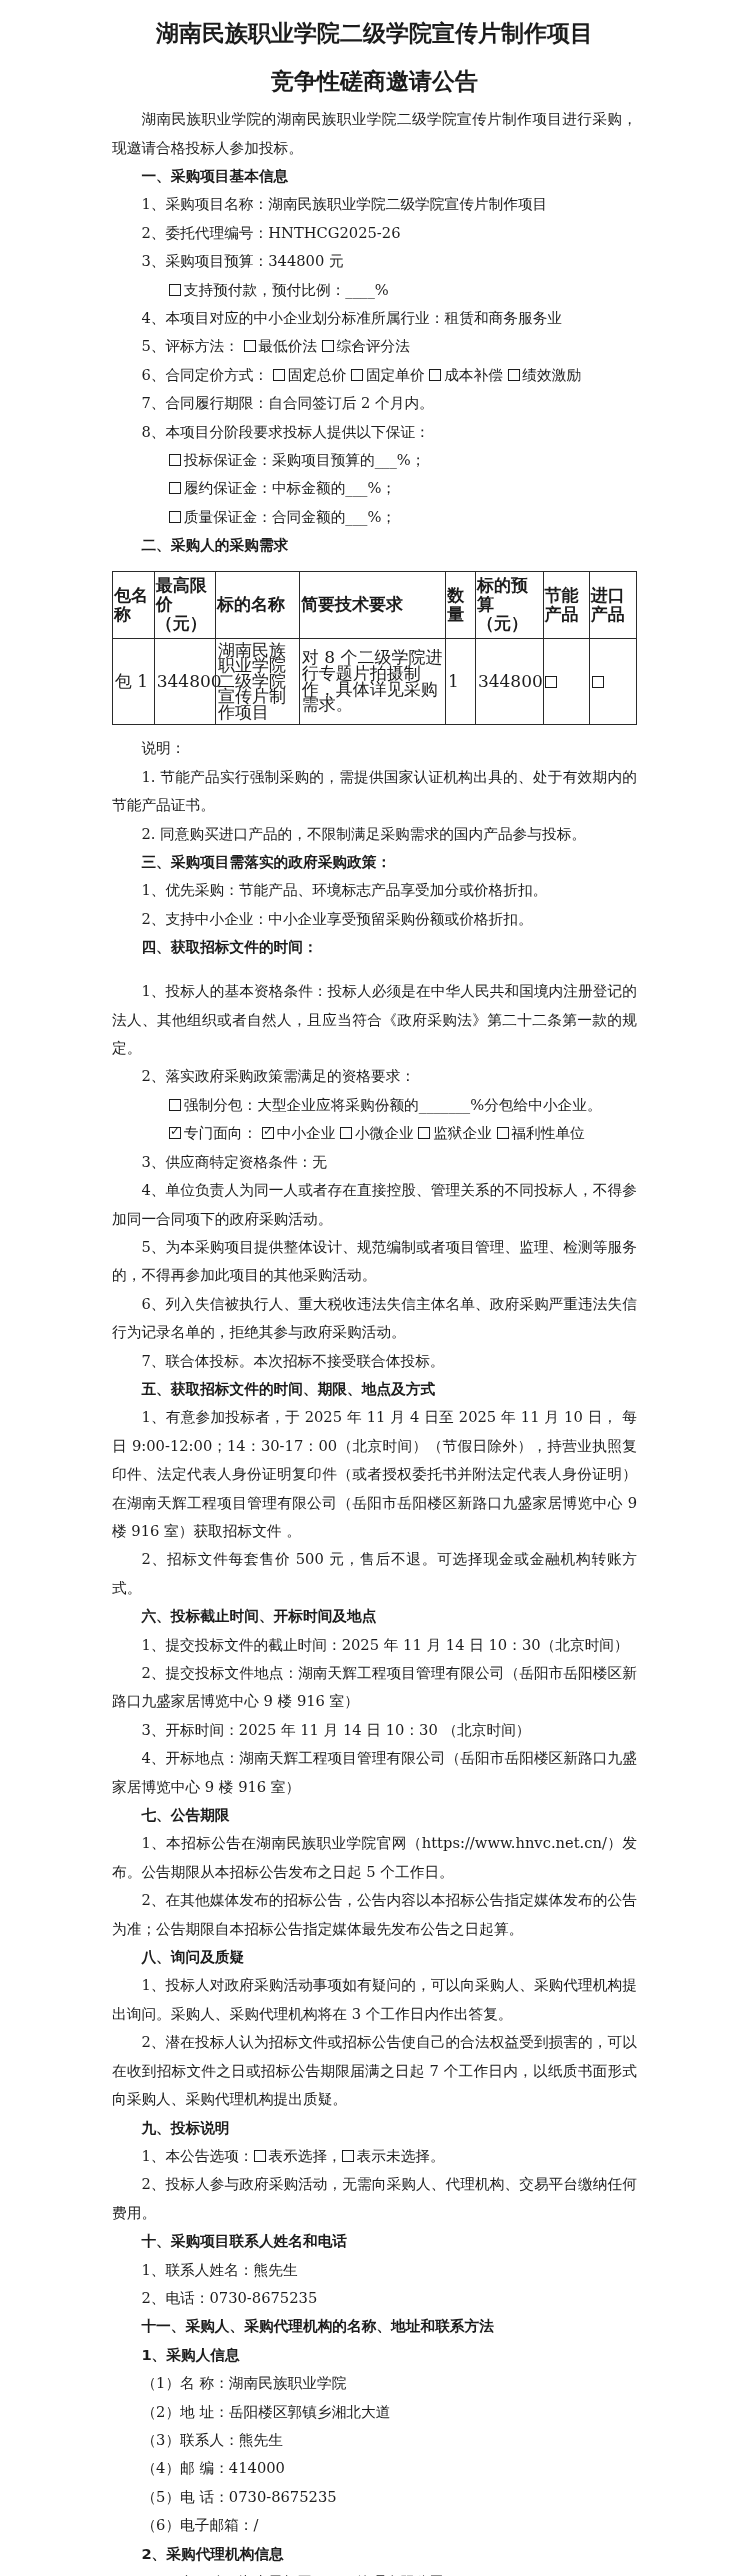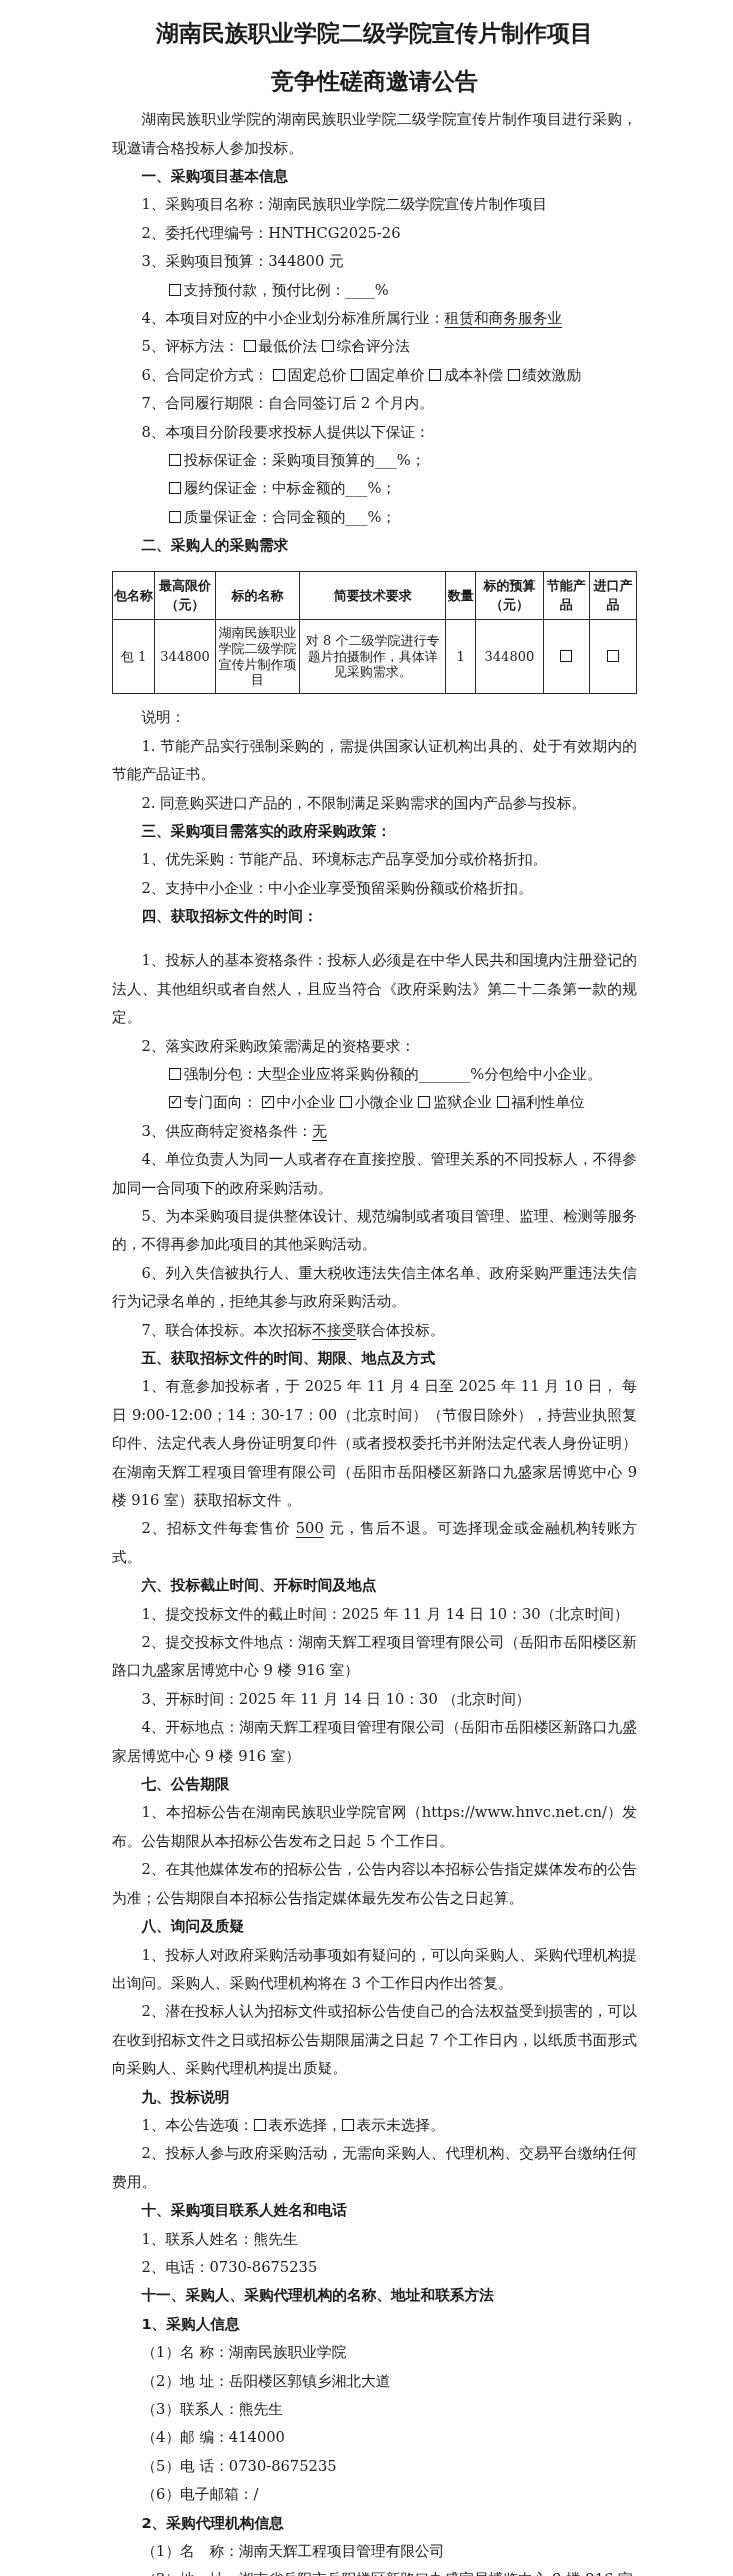--- a/index.html
+++ b/index.html
@@ -22,21 +22,21 @@
     text-align:center;
     font-family:"DejaVu Serif","Liberation Serif",serif;
   }
   .doc p{margin:0;text-indent:2em;}
   .doc p.h{
     font-family:"DejaVu Sans","Liberation Sans",sans-serif;
     font-weight:bold;
   }
   .doc p.gap{margin-bottom:15.6px;}
   .doc p.sub{text-indent:0;padding-left:57px;}
-  .u{text-decoration:underline;text-underline-offset:3.7px;}
+  .u{text-underline-offset:3.7px;}
   .cb{
     display:inline-block;
     width:12px;height:12px;
     border:1.4px solid #1c1c1c;
     box-sizing:border-box;
     vertical-align:-0.9px;
     margin:0 2.8px 0 0;
     position:relative;
   }
   .cb.ck::after{
@@ -47,22 +47,22 @@
     font-size:12px;
     font-weight:bold;
     line-height:15.6px;
     font-family:"DejaVu Sans","Liberation Sans",sans-serif;
   }
   table.req{
     width:100%;
     border-collapse:collapse;
     table-layout:fixed;
     margin:11px 0 9.2px;
-    font-size:13px;
-    text-align:center;
+    font-size:17px;
+    text-align:left;
     border:1.8px solid #2a2a2a;
   }
   table.req th{
     font-family:"DejaVu Sans","Liberation Sans",sans-serif;
     font-weight:bold;
     border:1.4px solid #2a2a2a;
     line-height:19px;
     padding:4.6px 0.9px;
   }
   table.req td{

